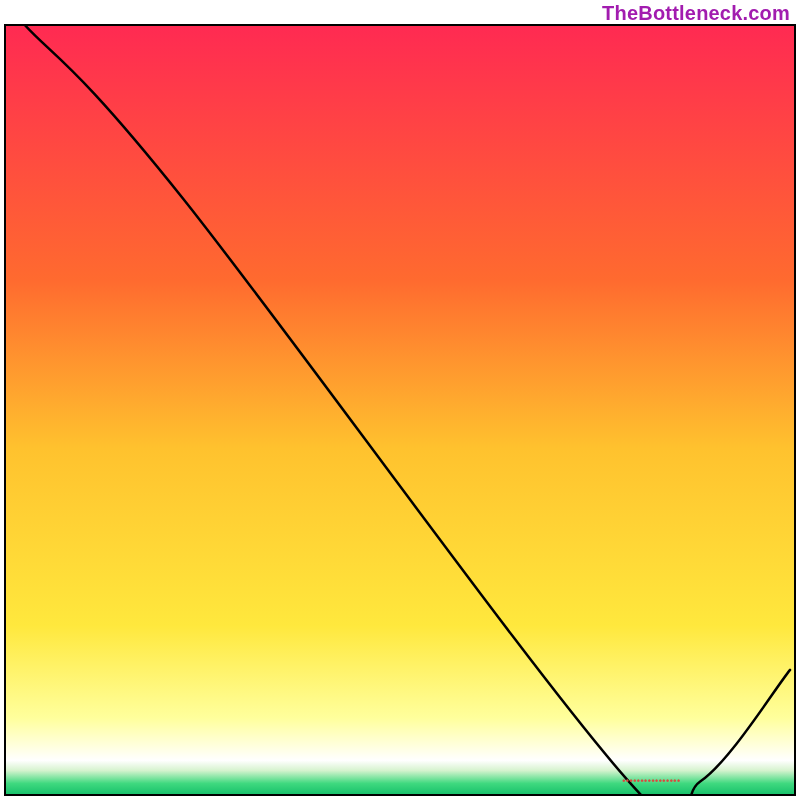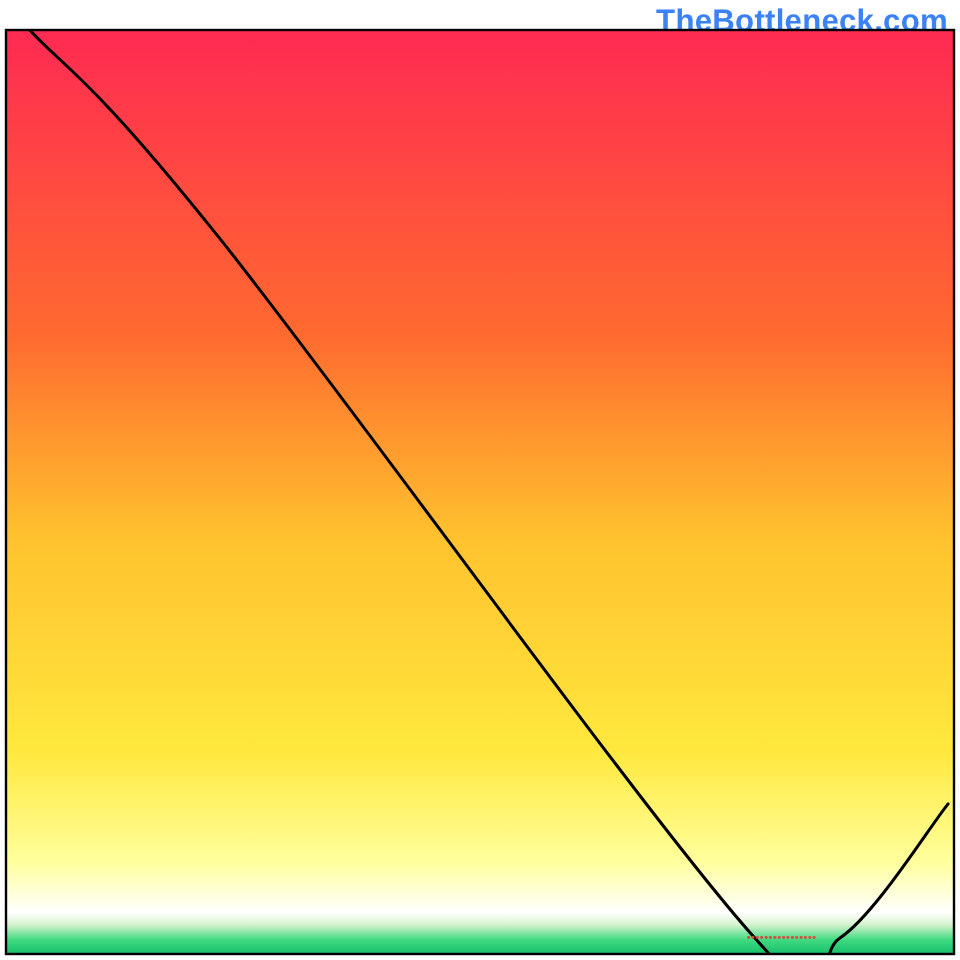--- a/index.html
+++ b/index.html
@@ -13,23 +13,23 @@
   }
   .stage {
     position: relative;
     width: 800px;
     height: 800px;
   }
   .watermark {
     position: absolute;
     top: 2px;
     right: 10px;
-    font-size: 26px;
+    font-size: 20px;
     font-weight: bold;
-    color: #3b82f6;
+    color: #a21caf;
     letter-spacing: 0.2px;
     user-select: none;
   }
   svg.plot {
     position: absolute;
     left: 0;
     top: 0;
   }
   .caterpillar {
     position: absolute;

